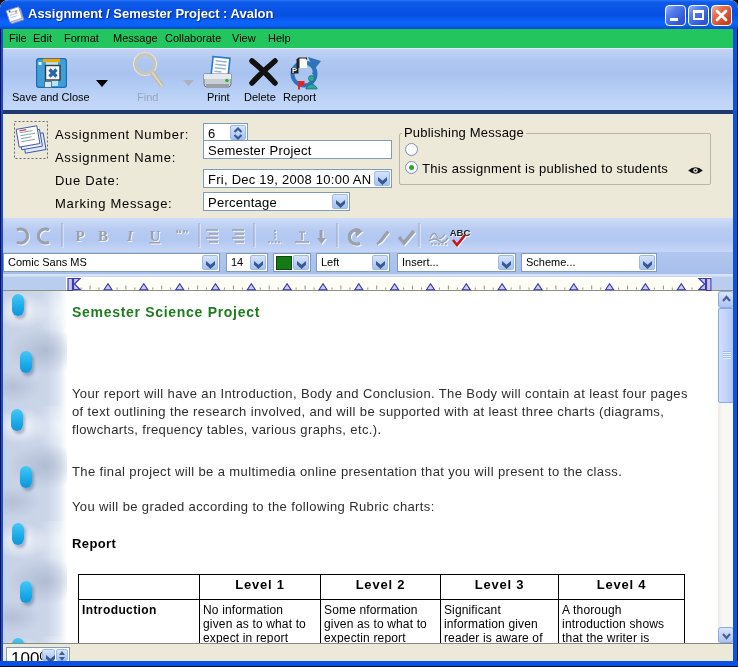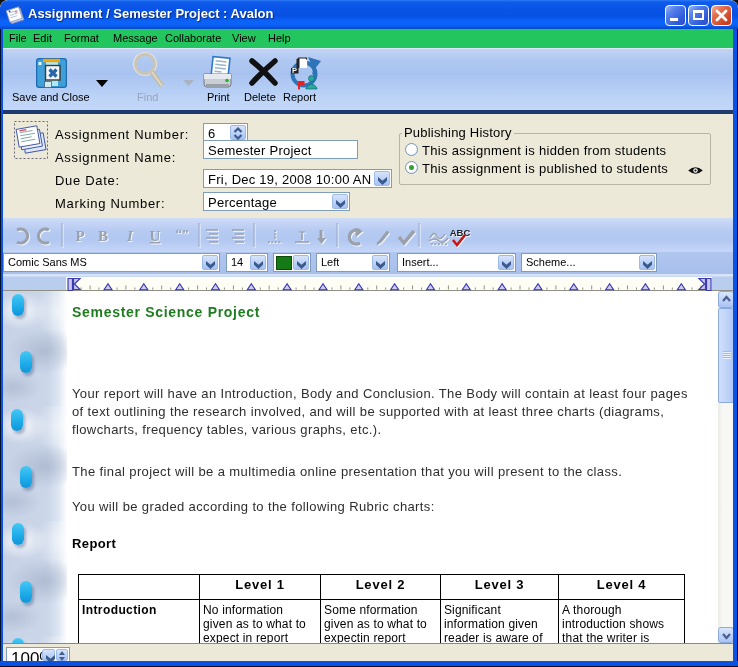--- a/index.html
+++ b/index.html
@@ -175,45 +175,44 @@
       <rect x="6" y="10" width="21" height="17" fill="#dfe7fa" stroke="#3a50a8" stroke-width=".9"></rect>
       <rect x="3" y="6" width="21" height="17" fill="#eef2fc" stroke="#3a50a8" stroke-width=".9"></rect>
       <rect x="1" y="2" width="21" height="18" fill="#fff" stroke="#3a50a8" stroke-width=".9"></rect>
       <path d="M4 6h13M4 9h15M4 12h11M4 15h14" stroke="#8aa" stroke-width="1"></path>
       <path d="M4 4h7" stroke="#c44" stroke-width="1.4"></path>
     </g>
   </svg>
   <div class="flabel" style="top:13px">Assignment Number:</div>
   <div class="flabel" style="top:36px">Assignment Name:</div>
   <div class="flabel" style="top:59px">Due Date:</div>
-  <div class="flabel" style="top:82px">Marking Number:</div>
+  <div class="flabel" style="top:82px">Marking Message:</div>
   <div class="field" style="left:200px;top:9px;width:45px;height:19px">
         <span class="tx">6</span>
     <div class="dd noarrow" style="width:16px">
           <svg width="14" height="15" style="position:absolute;left:0;top:0">
       <path d="M3.5 6 L7 2.5 L10.5 6" fill="none" stroke="#3a5a8e" stroke-width="2.2"></path>
       <path d="M3.5 9 L7 12.5 L10.5 9" fill="none" stroke="#3a5a8e" stroke-width="2.2"></path>
     </svg>
         </div>
       </div>
-  <div class="field" style="left:200px;top:26px;width:155px;height:19px">
+  <div class="field" style="left:200px;top:26px;width:189px;height:19px">
         <span class="tx">Semester Project</span>
       </div>
   <div class="field" style="left:200px;top:55px;width:189px;height:19px">
         <span class="tx">Fri, Dec 19, 2008 10:00 AN</span>
         <div class="dd"></div>
       </div>
   <div class="field" style="left:200px;top:78px;width:147px;height:19px">
         <span class="tx">Percentage</span>
         <div class="dd"></div>
       </div>
   <div id="group">
-   <div class="legend">Publishing History</div>
+   <div class="legend">Publishing Message</div>
    <div class="radio" style="left:5px;top:9px"></div>
-   <div class="rtx" style="top:9px">This assignment is hidden from students</div>
    <div class="radio sel" style="left:5px;top:27px"></div>
    <div class="rtx" style="top:27px">This assignment is published to students</div>
    <svg width="17" height="11" viewBox="0 0 18 12" style="position:absolute;right:6px;top:31px">
      <path d="M1 6 Q9 -1 17 6 Q9 13 1 6 Z" fill="#111"></path>
      <circle cx="9" cy="6" r="2.4" fill="#fff"></circle>
      <circle cx="9" cy="6" r="1.2" fill="#111"></circle>
    </svg>
   </div>
  </div>
  <div id="fmt" class="abs">

